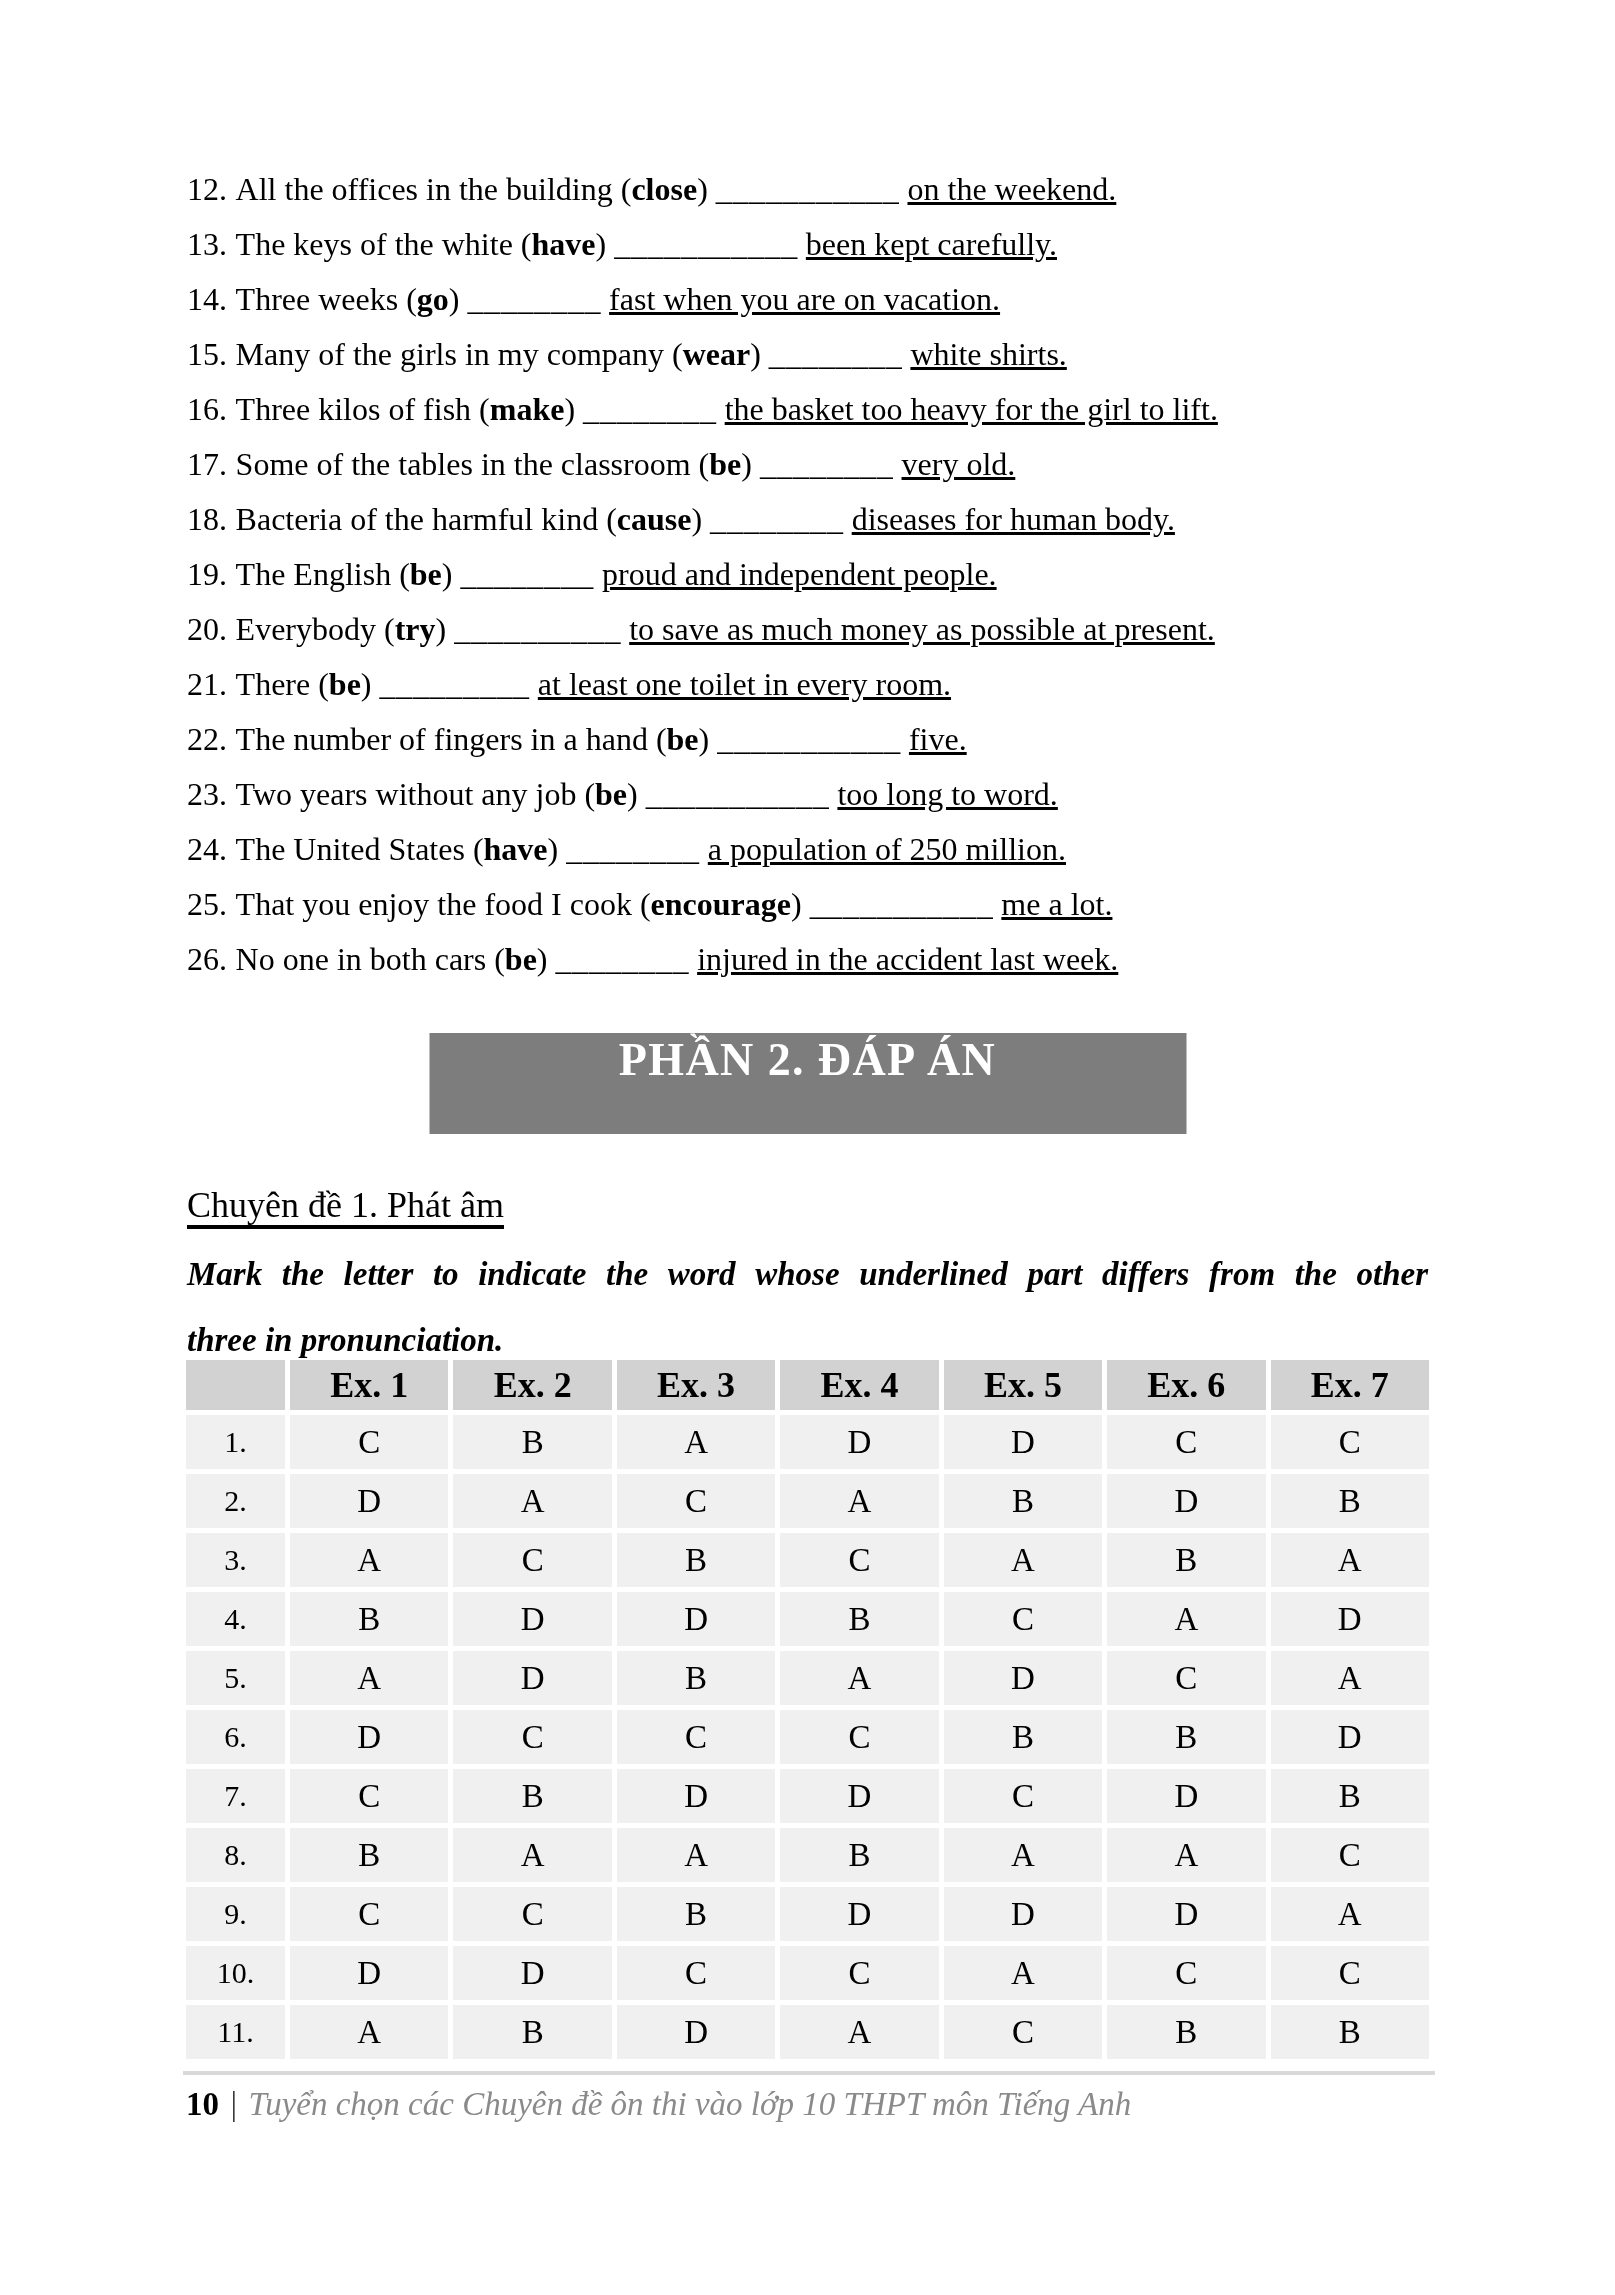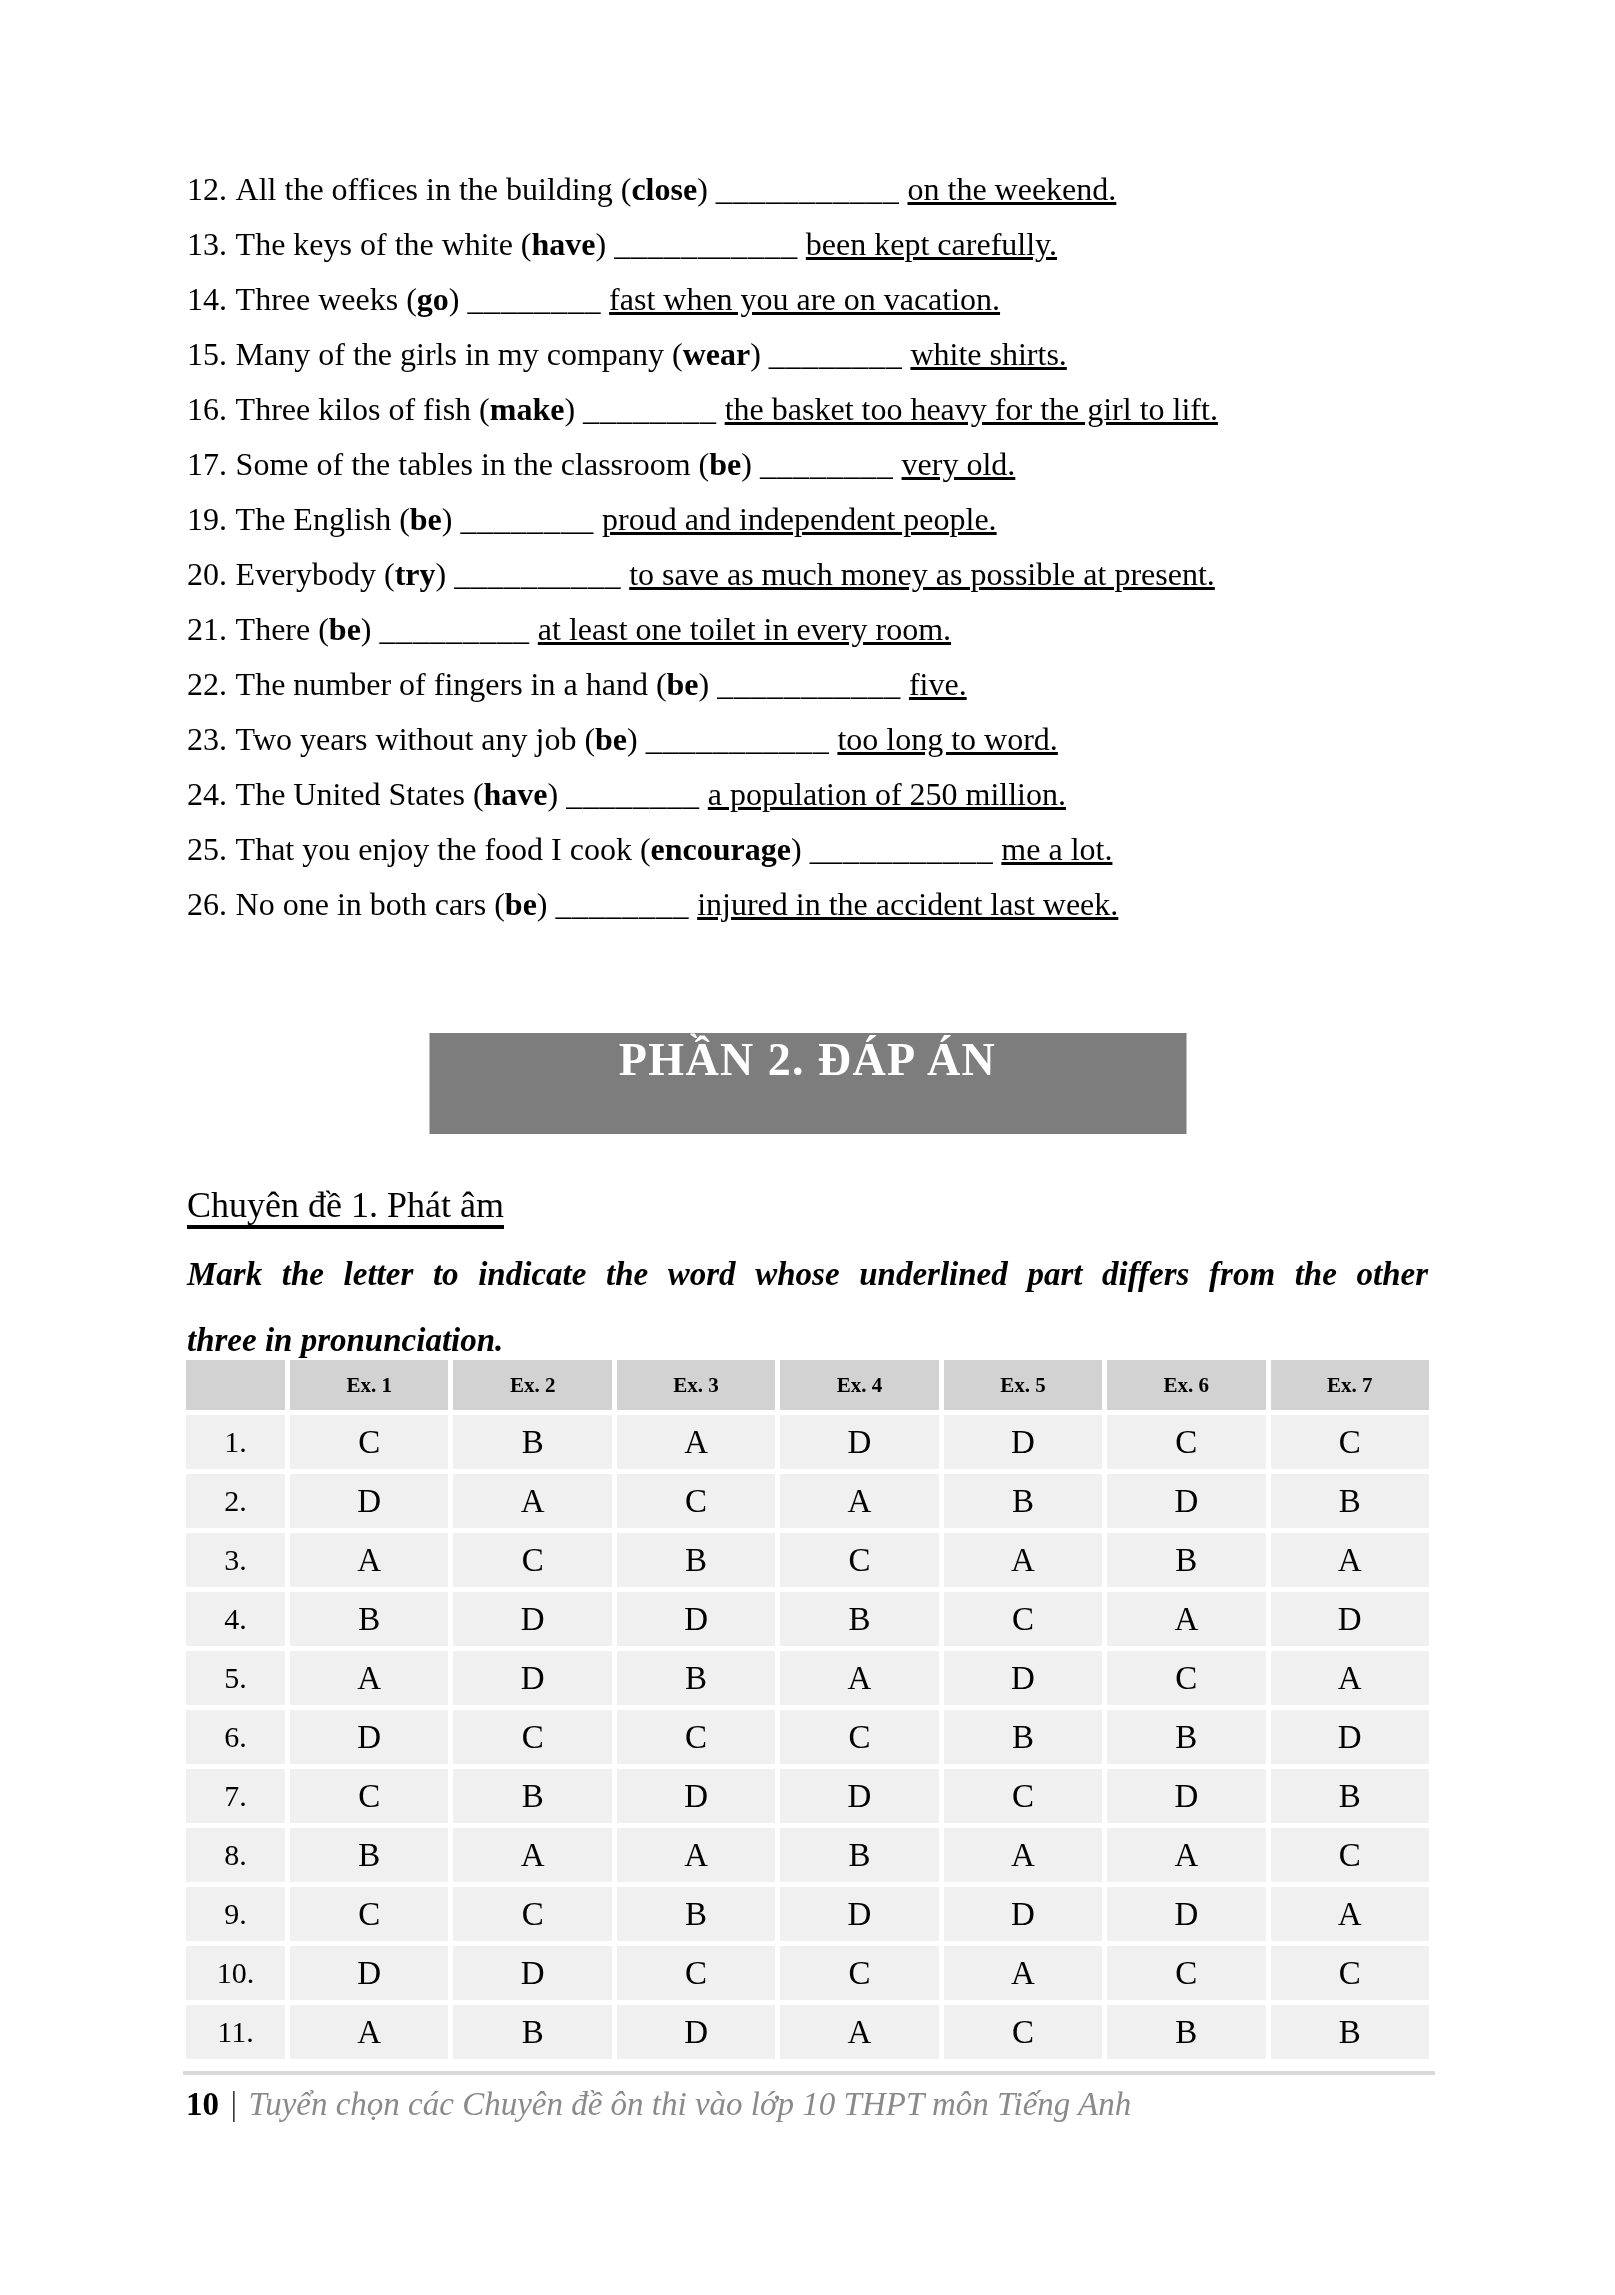--- a/index.html
+++ b/index.html
@@ -59,21 +59,21 @@
     position:absolute;top:1360px;left:186px;width:1243px;
     display:grid;
     grid-template-columns:99px repeat(7,1fr);
     gap:5px;
     background:#ffffff;
   }
   .header-cell{
     background:var(--table-header-bg,#d2d2d2);
     height:50px;
     display:flex;align-items:center;justify-content:center;
-    font-size:21px;font-weight:bold;
+    font-size:36px;font-weight:bold;
   }
   .row-label,.body-cell{
     background:var(--table-cell-bg,#f0f0f0);
     height:54px;
     display:flex;align-items:center;justify-content:center;
   }
   .row-label{font-size:30px;}
   .body-cell{font-size:33px;}
 
   
@@ -100,20 +100,21 @@
     <li class="exercise-item"><span class="ex-num">13.</span><span class="ex-pre">The keys of the white</span><span class="ex-verb-group"><span class="paren-open">(</span><span class="ex-verb">have</span><span class="paren-close">)</span></span><span class="ex-blank">___________</span><span class="ex-post">been kept carefully.</span></li>
 
     <li class="exercise-item"><span class="ex-num">14.</span><span class="ex-pre">Three weeks</span><span class="ex-verb-group"><span class="paren-open">(</span><span class="ex-verb">go</span><span class="paren-close">)</span></span><span class="ex-blank">________</span><span class="ex-post">fast when you are on vacation.</span></li>
 
     <li class="exercise-item"><span class="ex-num">15.</span><span class="ex-pre">Many of the girls in my company</span><span class="ex-verb-group"><span class="paren-open">(</span><span class="ex-verb">wear</span><span class="paren-close">)</span></span><span class="ex-blank">________</span><span class="ex-post">white shirts.</span></li>
 
     <li class="exercise-item"><span class="ex-num">16.</span><span class="ex-pre">Three kilos of fish</span><span class="ex-verb-group"><span class="paren-open">(</span><span class="ex-verb">make</span><span class="paren-close">)</span></span><span class="ex-blank">________</span><span class="ex-post">the basket too heavy for the girl to lift.</span></li>
 
     <li class="exercise-item"><span class="ex-num">17.</span><span class="ex-pre">Some of the tables in the classroom</span><span class="ex-verb-group"><span class="paren-open">(</span><span class="ex-verb">be</span><span class="paren-close">)</span></span><span class="ex-blank">________</span><span class="ex-post">very old.</span></li>
 
+    <li class="exercise-item"><span class="ex-num">18.</span><span class="ex-pre">Bacteria of the harmful kind</span><span class="ex-verb-group"><span class="paren-open">(</span><span class="ex-verb">cause</span><span class="paren-close">)</span></span><span class="ex-blank">________</span><span class="ex-post">diseases for human body.</span></li>
 
     <li class="exercise-item"><span class="ex-num">19.</span><span class="ex-pre">The English</span><span class="ex-verb-group"><span class="paren-open">(</span><span class="ex-verb">be</span><span class="paren-close">)</span></span><span class="ex-blank">________</span><span class="ex-post">proud and independent people.</span></li>
 
     <li class="exercise-item"><span class="ex-num">20.</span><span class="ex-pre">Everybody</span><span class="ex-verb-group"><span class="paren-open">(</span><span class="ex-verb">try</span><span class="paren-close">)</span></span><span class="ex-blank">__________</span><span class="ex-post">to save as much money as possible at present.</span></li>
 
     <li class="exercise-item"><span class="ex-num">21.</span><span class="ex-pre">There</span><span class="ex-verb-group"><span class="paren-open">(</span><span class="ex-verb">be</span><span class="paren-close">)</span></span><span class="ex-blank">_________</span><span class="ex-post">at least one toilet in every room.</span></li>
 
     <li class="exercise-item"><span class="ex-num">22.</span><span class="ex-pre">The number of fingers in a hand</span><span class="ex-verb-group"><span class="paren-open">(</span><span class="ex-verb">be</span><span class="paren-close">)</span></span><span class="ex-blank">___________</span><span class="ex-post">five.</span></li>
 
     <li class="exercise-item"><span class="ex-num">23.</span><span class="ex-pre">Two years without any job</span><span class="ex-verb-group"><span class="paren-open">(</span><span class="ex-verb">be</span><span class="paren-close">)</span></span><span class="ex-blank">___________</span><span class="ex-post">too long to word.</span></li>

